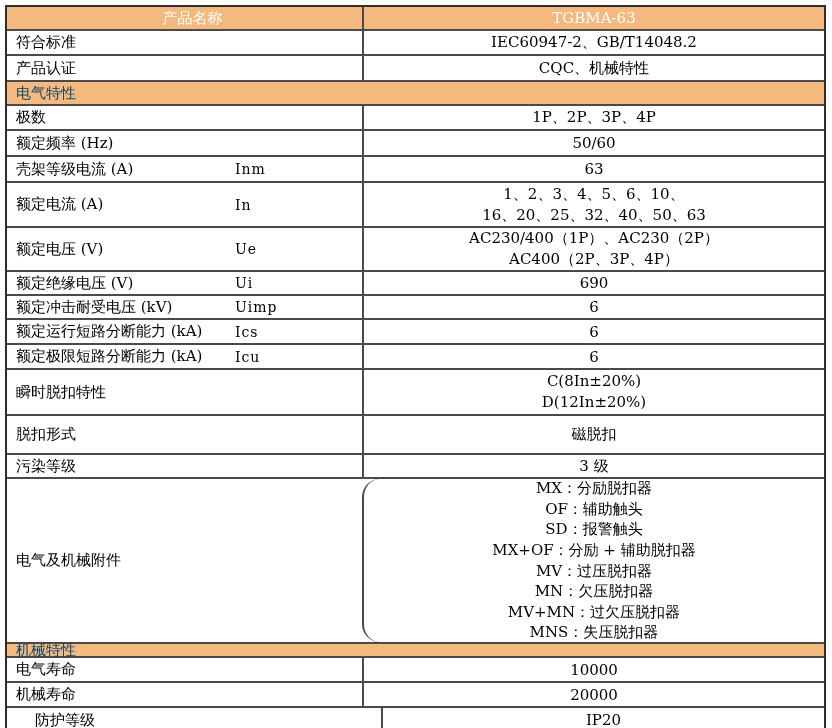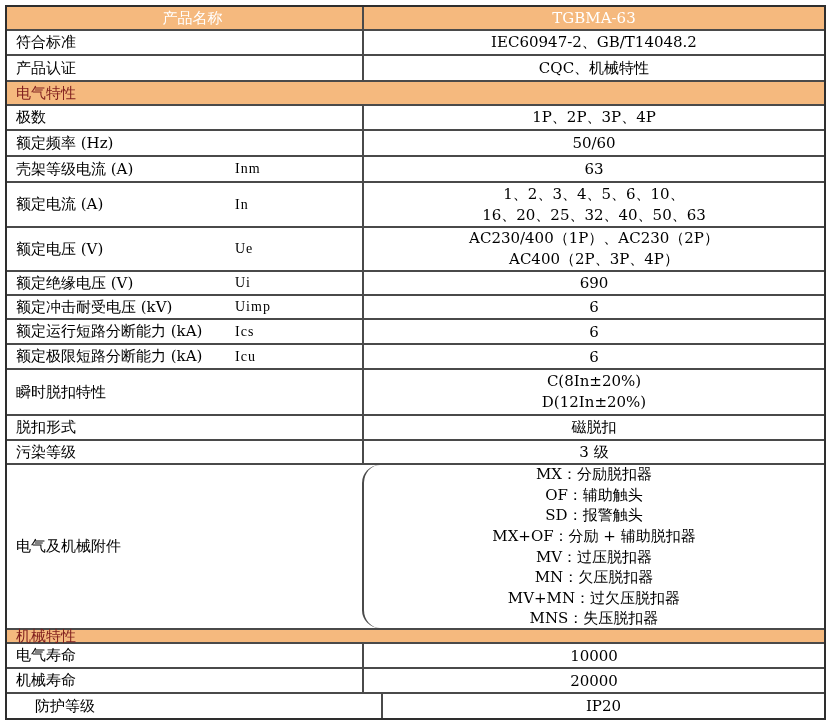--- a/index.html
+++ b/index.html
@@ -26,35 +26,35 @@
   .tr:last-child{border-bottom:none;padding-left:19px;}
   .td{box-sizing:border-box;min-width:0;}
   .label{
     width:355px;flex:0 0 355px;
     display:flex;align-items:center;
     padding-left:9px;
     position:relative;
   }
   .sym{
     position:absolute;left:228px;
-    font-size:14px;letter-spacing:1px;font-family:Liberation Serif, serif;
+    font-size:14px;letter-spacing:1px;
   }
   .value{
     flex:1 1 auto;
     border-left:2px solid #4a4a4a;
     display:flex;align-items:center;justify-content:center;
     text-align:center;
     white-space:pre-line;
   }
   .head .td{
     background:#F5B97E;color:#ffffff;
   }
   .head .label{justify-content:center;padding-left:16px;}
   .section{
-    background:#F5B97E;color:#7f1d1d;
+    background:#F5B97E;color:#0c4a6e;
     align-items:center;display:flex;
     padding-left:9px;
   }
   .lh2{line-height:21px;}
   .lh8{line-height:20.6px;border-radius:18px;}
 </style>
 </head>
 <body>
 
 <div class="spec-table">
@@ -144,21 +144,21 @@
     </div>
     <div class="td value">6</div>
   </div>
   <div class="tr" style="height:46px">
     <div class="td label">
         <span>瞬时脱扣特性</span>
       </div>
     <div class="td value lh2">C(8In±20%)
 D(12In±20%)</div>
   </div>
-  <div class="tr" style="height:25px">
+  <div class="tr" style="height:39px">
     <div class="td label">
         <span>脱扣形式</span>
       </div>
     <div class="td value">磁脱扣</div>
   </div>
   <div class="tr" style="height:24px">
     <div class="td label">
         <span>污染等级</span>
       </div>
     <div class="td value">3 级</div>

